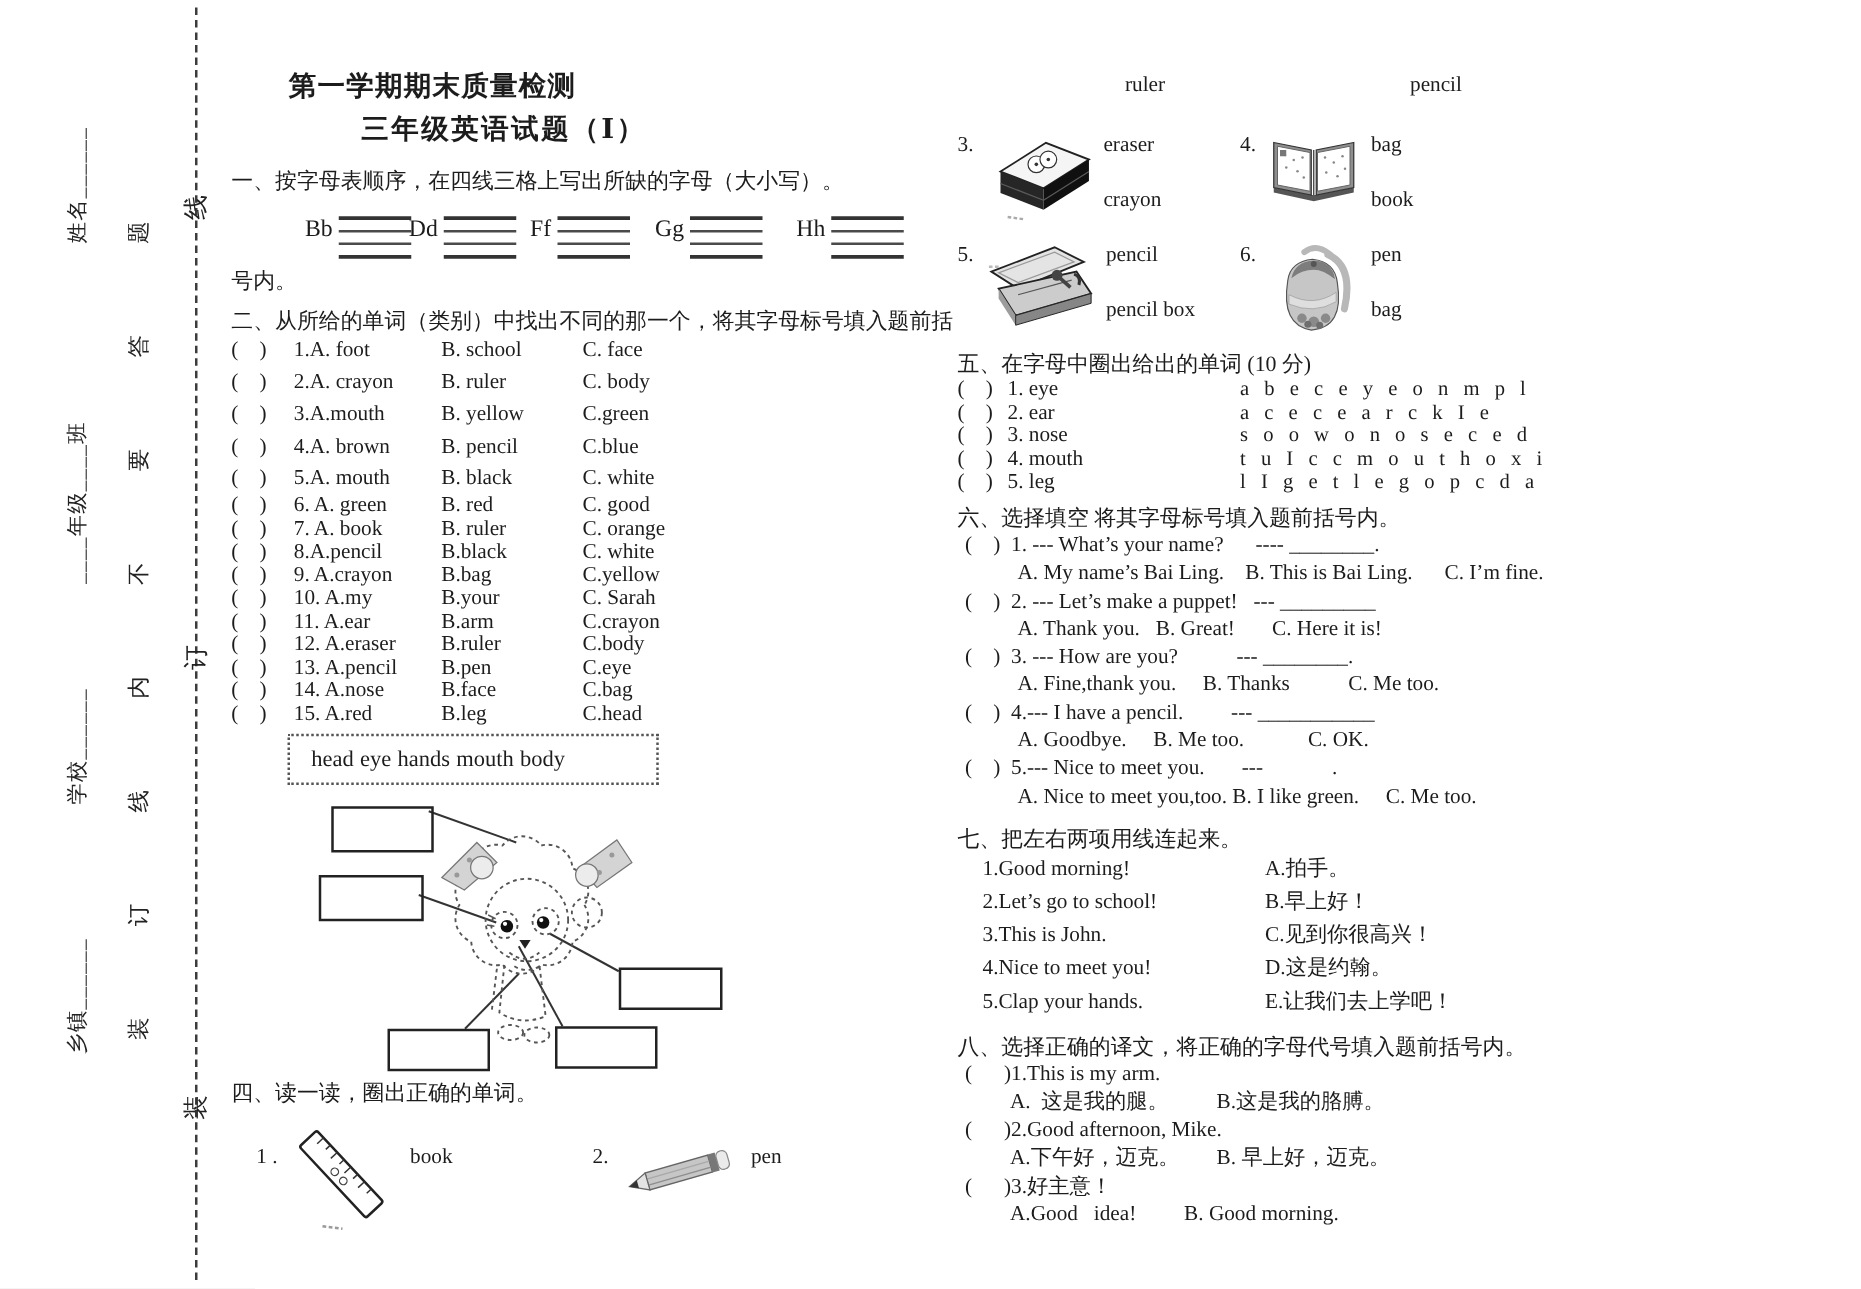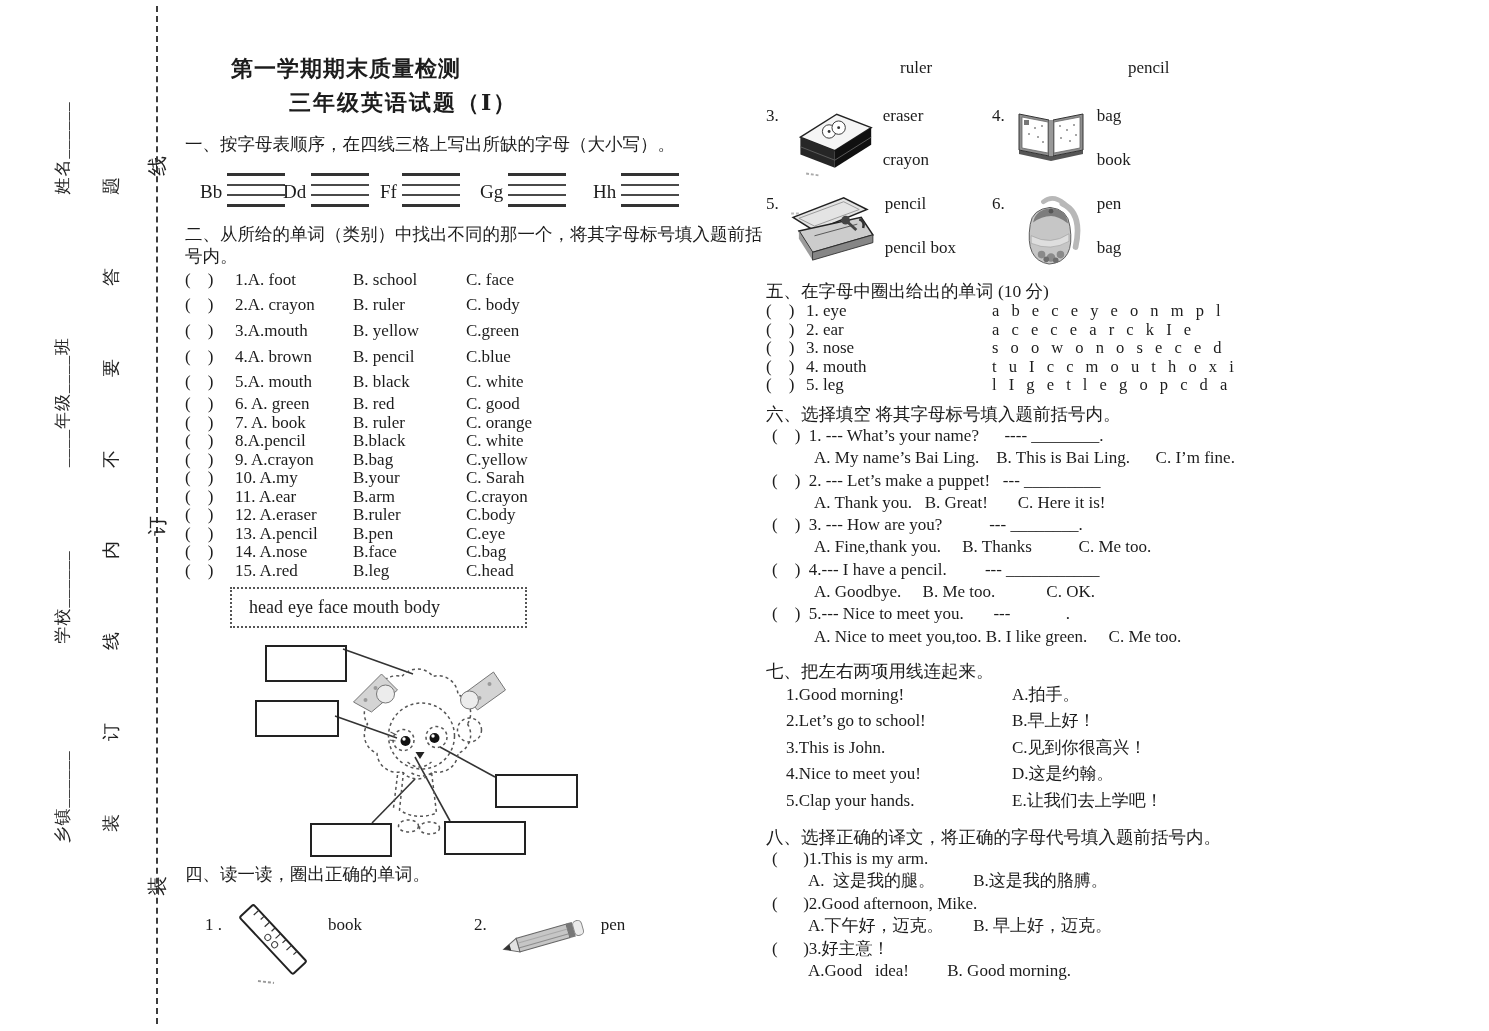--- a/index.html
+++ b/index.html
@@ -21,21 +21,21 @@
   #col-left{position:absolute;left:185px;top:48px;width:580px;font-size:17px;}
   #col-right{position:absolute;left:766px;top:58px;width:620px;font-size:17px;}
 
   .t1{font-size:22px;font-weight:bold;margin:6px 0 0 46px;letter-spacing:1px;}
   .t2{font-size:22px;font-weight:bold;margin:4px 0 0 104px;letter-spacing:2px;}
   .sec-h{font-size:17.5px;line-height:22px;}
   .mt15{margin-top:15px;} .mt10{margin-top:10px;} .mt8{margin-top:8px;} .mt12{margin-top:12px;}
 
   
   .writing-row{position:relative;height:54px;margin-top:4px;}
-  .wgroup{position:absolute;bottom:2px;display:flex;align-items:center;}
+  .wgroup{position:absolute;bottom:2px;display:flex;align-items:flex-start;margin-left:44px;}
   .wlabel{font-size:19px;}
   .wlines{display:flex;flex-direction:column;justify-content:flex-end;gap:8px;width:58px;margin:0 0 4px 5px;}
   .wlines i{display:block;height:0;border-top:2px solid #4a4a4a;}
   .wlines i:first-child{border-top:3px solid #333;}
   .wlines i:last-child{border-top:3px solid #333;}
 
   
   .s2row{display:grid;grid-template-columns:50px 118px 113px auto;line-height:18.5px;}
   .s2row.wide{padding:3.6px 0;}
   .pre{white-space:pre;}
@@ -135,22 +135,22 @@
         <span class="wlabel">Hh</span>
         <span class="wlines">
             <i></i>
             <i></i>
             <i></i>
             <i></i>
           </span>
       </div>
     </div>
 
+    <div class="sec-h">号内。</div>
     <div class="sec-h mt10">二、从所给的单词（类别）中找出不同的那一个，将其字母标号填入题前括</div>
-    <div class="sec-h">号内。</div>
 
     <div>
       <div class="s2row wide">
           <span class="pre">(    )</span>
           <span>1.A. foot</span>
           <span>B. school</span>
           <span>C. face</span>
         </div>
       <div class="s2row wide">
           <span class="pre">(    )</span>
@@ -235,21 +235,21 @@
           <span>15. A.red</span>
           <span>B.leg</span>
           <span>C.head</span>
         </div>
     </div>
 
 
     <div class="word-bank">
       <span>head</span>
       <span>eye</span>
-      <span>face</span>
+      <span>hands</span>
       <span>mouth</span>
       <span>body</span>
     </div>
 
     <div class="diagram">
       <svg class="lines-svg" width="420" height="235" viewBox="0 0 420 235">
         <line x1="158" y1="21" x2="228" y2="46" stroke="#333" stroke-width="1.6"></line>
         <line x1="150" y1="88" x2="212" y2="110" stroke="#333" stroke-width="1.6"></line>
         <line x1="255" y1="119" x2="310" y2="149" stroke="#333" stroke-width="1.6"></line>
         <line x1="230" y1="151" x2="187" y2="195" stroke="#333" stroke-width="1.6"></line>

